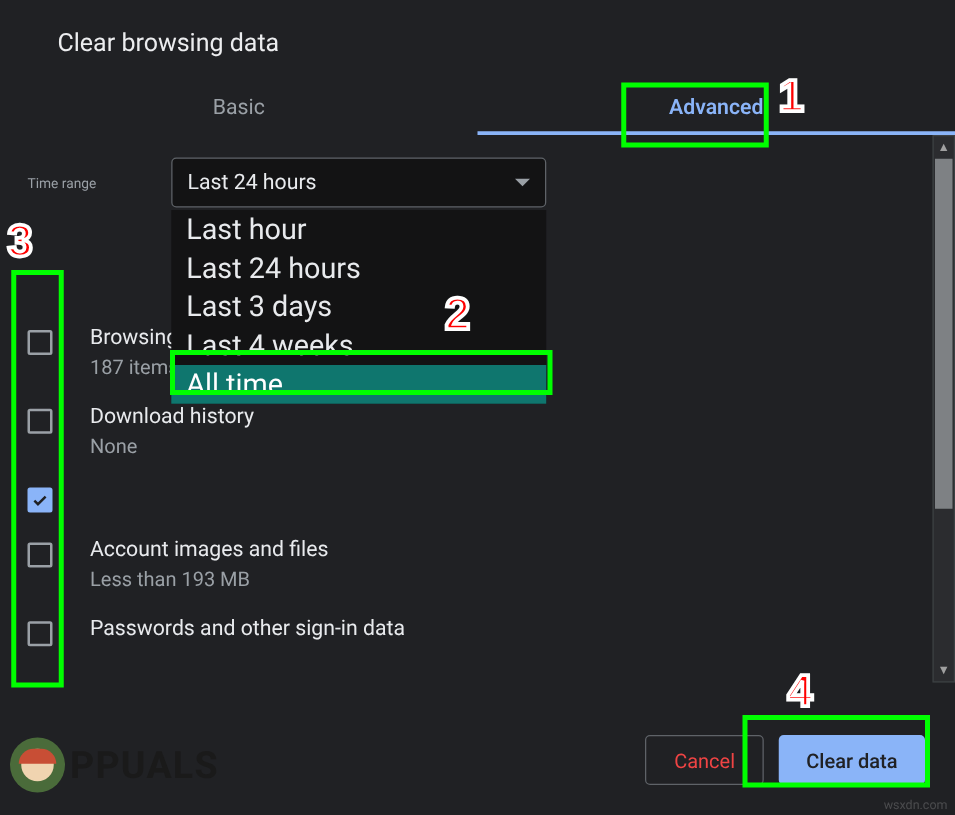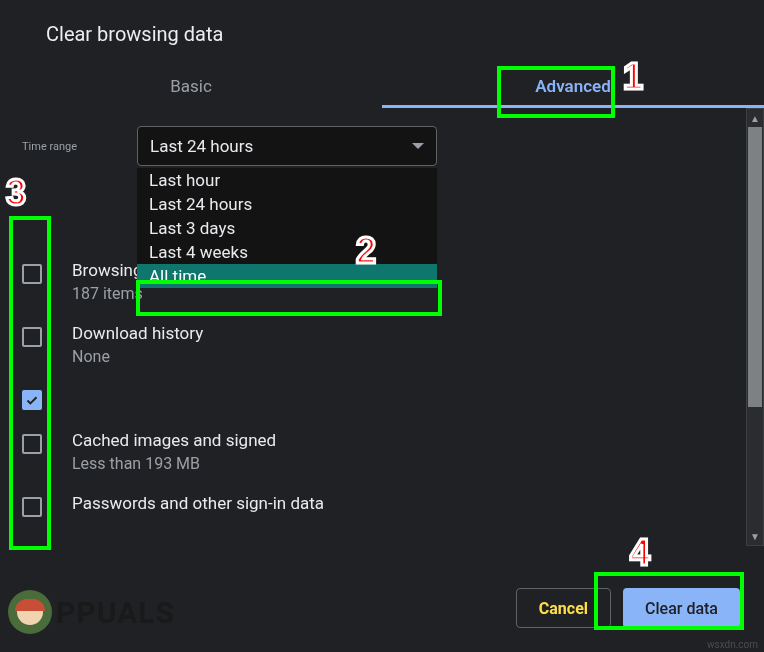--- a/index.html
+++ b/index.html
@@ -115,21 +115,21 @@
     .dropdown-menu {
       position: absolute;
       left: 137px;
       top: 60px;
       width: 300px;
       background: #131314;
       z-index: 20;
     }
     .dropdown-item {
       padding: 2px 12px;
-      font-size: 17px;
+      font-size: 23px;
       color: #e8eaed;
       cursor: pointer;
     }
     .dropdown-item.selected {
       background: #0f766e;
       color: #fff;
     }
     .list {
       padding-top: 84px;
       padding-left: 22px;
@@ -190,23 +190,22 @@
       height: 40px;
       padding: 0 22px;
       border-radius: 4px;
       font-size: 16px;
       cursor: pointer;
       display: flex;
       align-items: center;
     }
     .btn-cancel {
       border: 1px solid #5f6368;
-      color: #fde047;
+      color: #ef4444;
       background: transparent;
-      font-weight: bold;
     }
     .btn-primary {
       background: #8ab4f8;
       color: #202124;
       font-weight: 500;
     }
     
     .annot-box {
       position: absolute;
       border: 4px solid #00ff00;
@@ -322,21 +321,21 @@
         <svg class="checkmark" viewBox="0 0 14 11">
             <polyline points="1.5,5.5 5,9 12.5,1.5"></polyline>
           </svg>
       </span>
       <div class="item-text">
       </div>
     </div>
     <div class="list-row">
       <span class="checkbox"></span>
       <div class="item-text">
-        <div class="item-title">Cached images and signed</div>
+        <div class="item-title">Account images and files</div>
         <div class="item-sub">Less than 193 MB</div>
       </div>
     </div>
     <div class="list-row">
       <span class="checkbox"></span>
       <div class="item-text">
         <div class="item-title">Passwords and other sign-in data</div>
         <div class="item-sub"></div>
       </div>
     </div>

